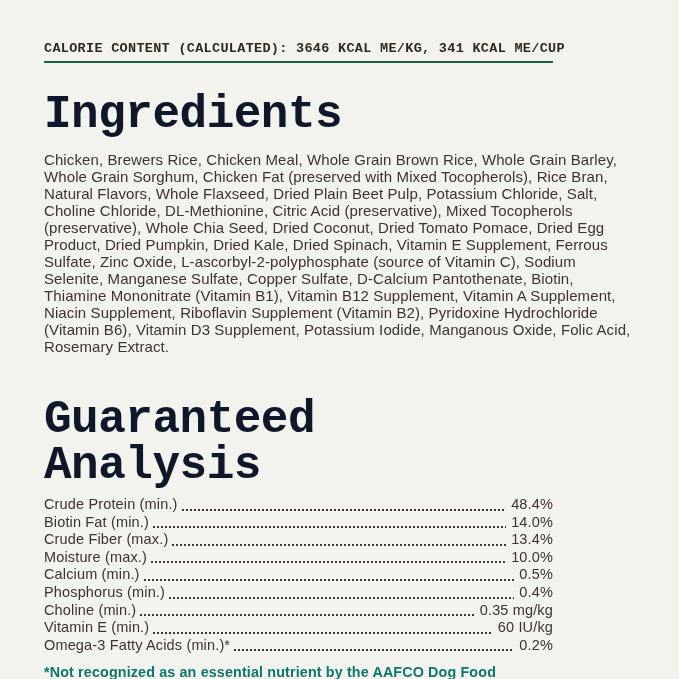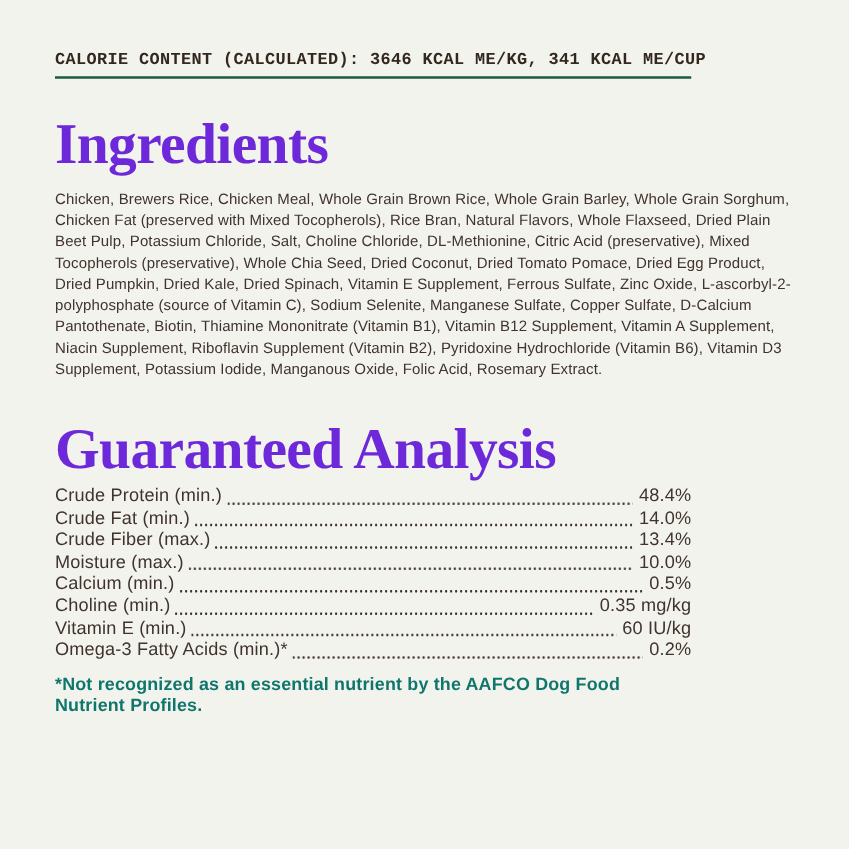--- a/index.html
+++ b/index.html
@@ -31,34 +31,34 @@
     white-space: nowrap;
   }
   .green-rule {
     height: 2px;
     background: #1d5c41;
     margin-top: 5px;
   }
   
   .section-title {
     margin: 0;
-    font-family: Liberation Serif, serif;
+    font-family: Liberation Mono, monospace;
     font-weight: 700;
     font-size: 46px;
     line-height: 1;
     letter-spacing: -0.5px;
-    color: #6d28d9;
+    color: #0f172a;
   }
   .title-ingredients { margin-top: 29px; }
-  .title-analysis   { margin-top: 32px; }
+  .title-analysis   { margin-top: 42px; }
   
   .ingredients-body {
     margin: 13px 0 0;
     width: 595px;
-    font-size: 12px;
+    font-size: 15px;
     line-height: 17px;
     letter-spacing: 0.1px;
     color: #40332e;
   }
   
   .ga-table { margin-top: 7px; }
   .ga-row {
     display: flex;
     align-items: flex-end;
     font-size: 14.5px;
@@ -112,21 +112,21 @@
 
   <div class="ga-table">
 
       <div class="ga-row">
         <span class="ga-label">Crude Protein (min.)</span>
         <span class="ga-dots"></span>
         <span class="ga-value">48.4%</span>
       </div>
 
       <div class="ga-row">
-        <span class="ga-label">Crude Fat (min.)</span>
+        <span class="ga-label">Biotin Fat (min.)</span>
         <span class="ga-dots"></span>
         <span class="ga-value">14.0%</span>
       </div>
 
       <div class="ga-row">
         <span class="ga-label">Crude Fiber (max.)</span>
         <span class="ga-dots"></span>
         <span class="ga-value">13.4%</span>
       </div>
 
@@ -135,20 +135,25 @@
         <span class="ga-dots"></span>
         <span class="ga-value">10.0%</span>
       </div>
 
       <div class="ga-row">
         <span class="ga-label">Calcium (min.)</span>
         <span class="ga-dots"></span>
         <span class="ga-value">0.5%</span>
       </div>
 
+      <div class="ga-row">
+        <span class="ga-label">Phosphorus (min.)</span>
+        <span class="ga-dots"></span>
+        <span class="ga-value">0.4%</span>
+      </div>
 
       <div class="ga-row">
         <span class="ga-label">Choline (min.)</span>
         <span class="ga-dots"></span>
         <span class="ga-value">0.35 mg/kg</span>
       </div>
 
       <div class="ga-row">
         <span class="ga-label">Vitamin E (min.)</span>
         <span class="ga-dots"></span>

